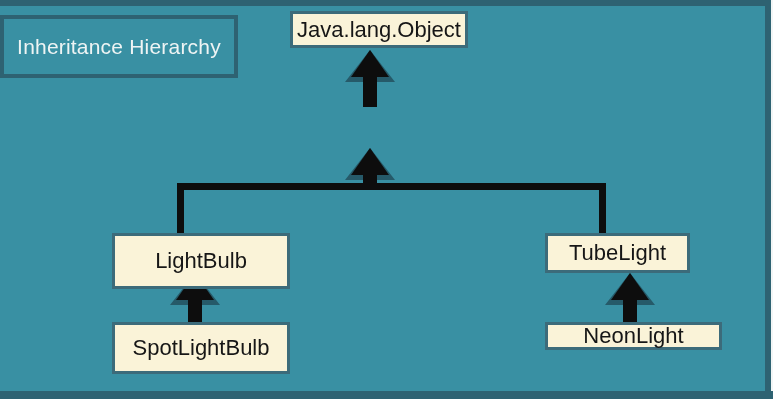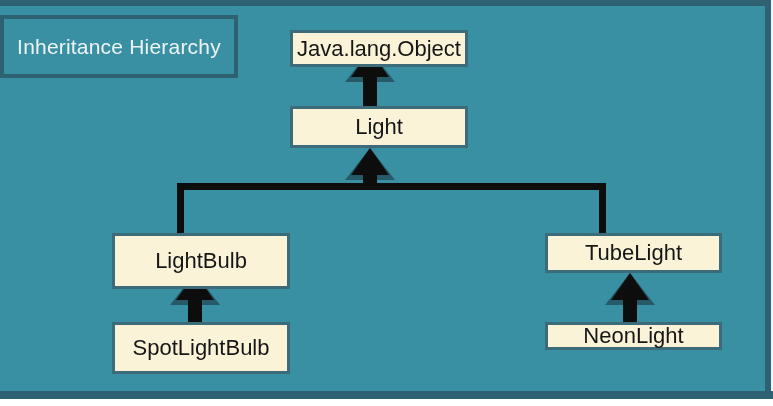--- a/index.html
+++ b/index.html
@@ -34,24 +34,24 @@
   .node {
     position: absolute;
     background: #faf3d8;
     border: 3px solid #3c6b7a;
     box-sizing: border-box;
     display: flex; align-items: center; justify-content: center;
     color: #161616;
     font-size: 22px;
     white-space: nowrap;
   }
-  #node-java-lang-object { left: 290px; top: 11px;  width: 178px; height: 37px; margin-top: 19px; }
+  #node-java-lang-object { left: 290px; top: 11px;  width: 178px; height: 37px; }
   #node-light            { left: 290px; top: 106px; width: 178px; height: 42px; }
   #node-lightbulb        { left: 112px; top: 233px; width: 178px; height: 56px; }
-  #node-tubelight        { left: 545px; top: 233px; width: 177px; height: 40px; }
+  #node-tubelight        { left: 545px; top: 233px; width: 145px; height: 40px; }
   #node-spotlightbulb    { left: 112px; top: 322px; width: 178px; height: 52px; }
   #node-neonlight        { left: 545px; top: 322px; width: 177px; height: 28px; }
 
   #connector-layer {
     position: absolute; left: 0; top: 0;
     width: 773px; height: 406px;
     pointer-events: none;
   }
 </style>
 </head>
@@ -96,23 +96,20 @@
   </svg>
 
   <div id="title-box">
     <span>Inheritance Hierarchy</span>
   </div>
 
   <div id="node-java-lang-object" class="node">
     <span>Java.lang.Object</span>
   </div>
 
-  <div id="node-light" class="node">
-    <span>Light</span>
-  </div>
 
   <div id="node-lightbulb" class="node">
     <span>LightBulb</span>
   </div>
 
   <div id="node-tubelight" class="node">
     <span>TubeLight</span>
   </div>
 
   <div id="node-spotlightbulb" class="node">

